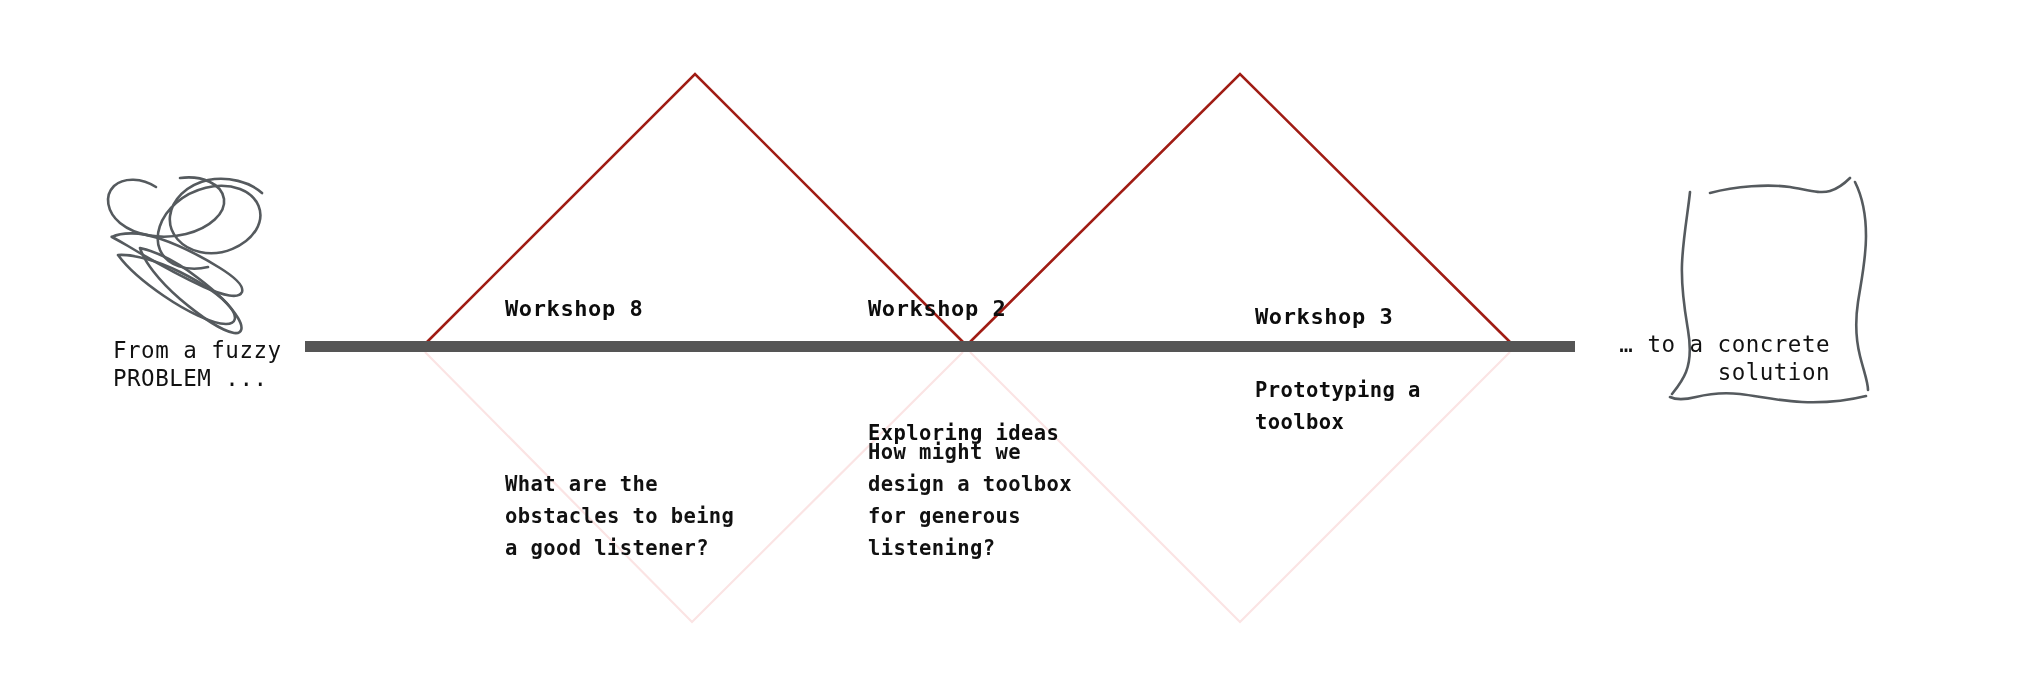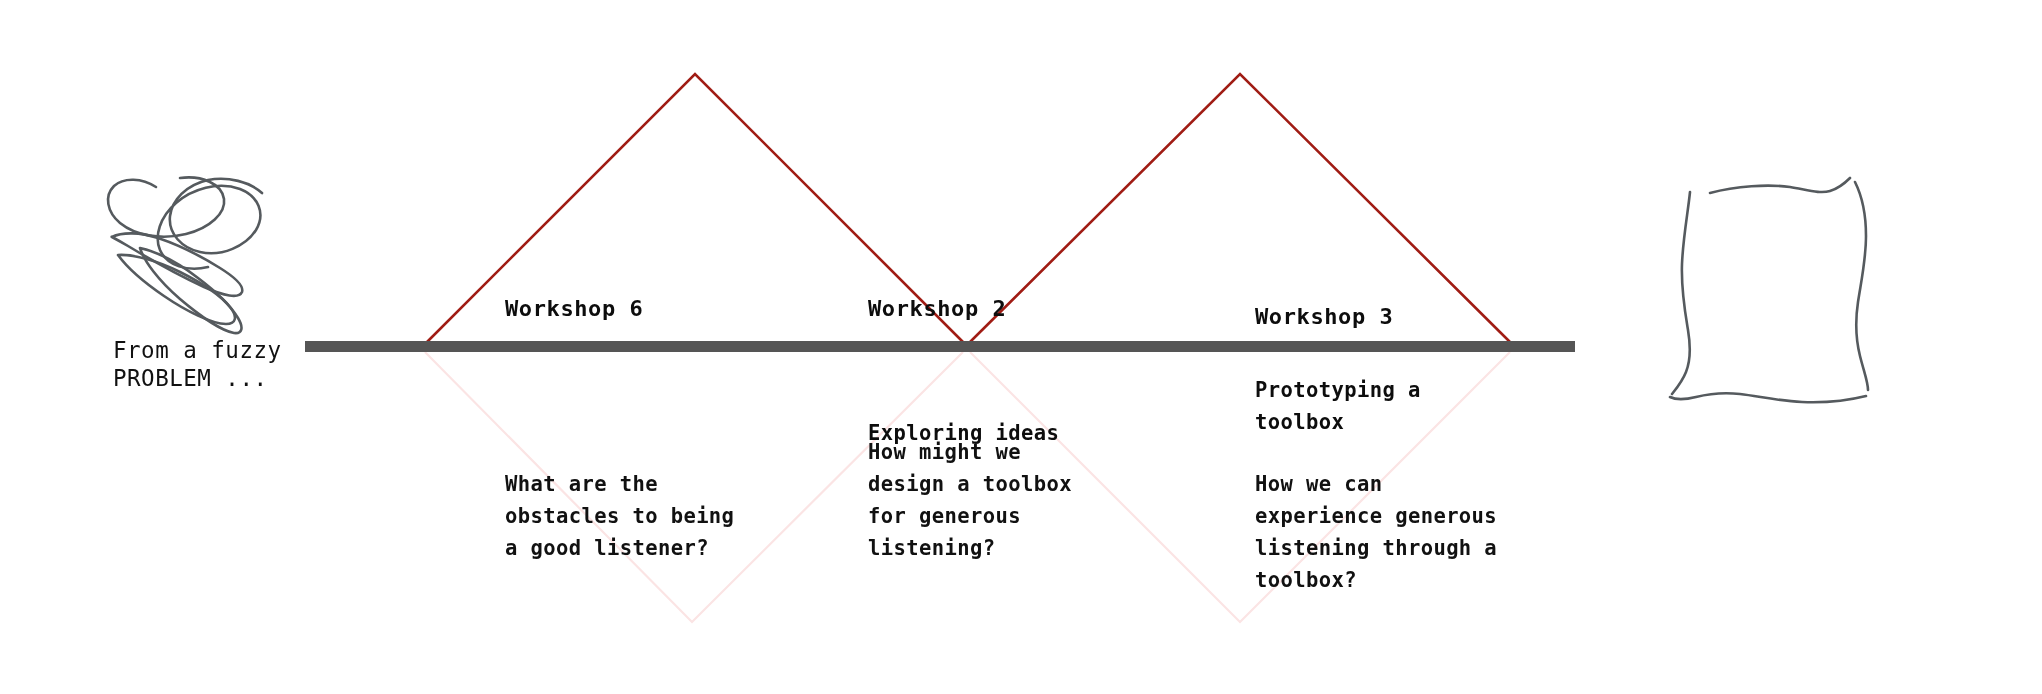--- a/index.html
+++ b/index.html
@@ -172,34 +172,32 @@
                C1722,392 1708,394 1696,397
                C1684,400 1676,400 1670,397"></path>
     </g>
   </svg>
 
   <div class="timeline-bar"></div>
 
   <div class="left-caption">From a fuzzy
 PROBLEM ...</div>
 
-
-  <div class="workshop-label col-1" style="top:296px;">Workshop 6</div>
+  <div class="right-caption">… to a concrete
+solution</div>
+
+  <div class="workshop-label col-1" style="top:296px;">Workshop 8</div>
   <div class="workshop-question col-1" style="top:468px;">What are the
 obstacles to being
 a good listener?</div>
 
   <div class="workshop-label col-2" style="top:296px;">Workshop 2</div>
   <div class="workshop-subtitle col-2" style="top:374px;margin-top:43px;">Exploring ideas</div>
   <div class="workshop-question col-2" style="top:436px;">How might we
 design a toolbox
 for generous
 listening?</div>
 
   <div class="workshop-label col-3" style="top:304px;">Workshop 3</div>
   <div class="workshop-subtitle col-3" style="top:374px;">Prototyping a
 toolbox</div>
-  <div class="workshop-question col-3" style="top:468px;">How we can
-experience generous
-listening through a
-toolbox?</div>
 
 </div>
 
 </body></html>

